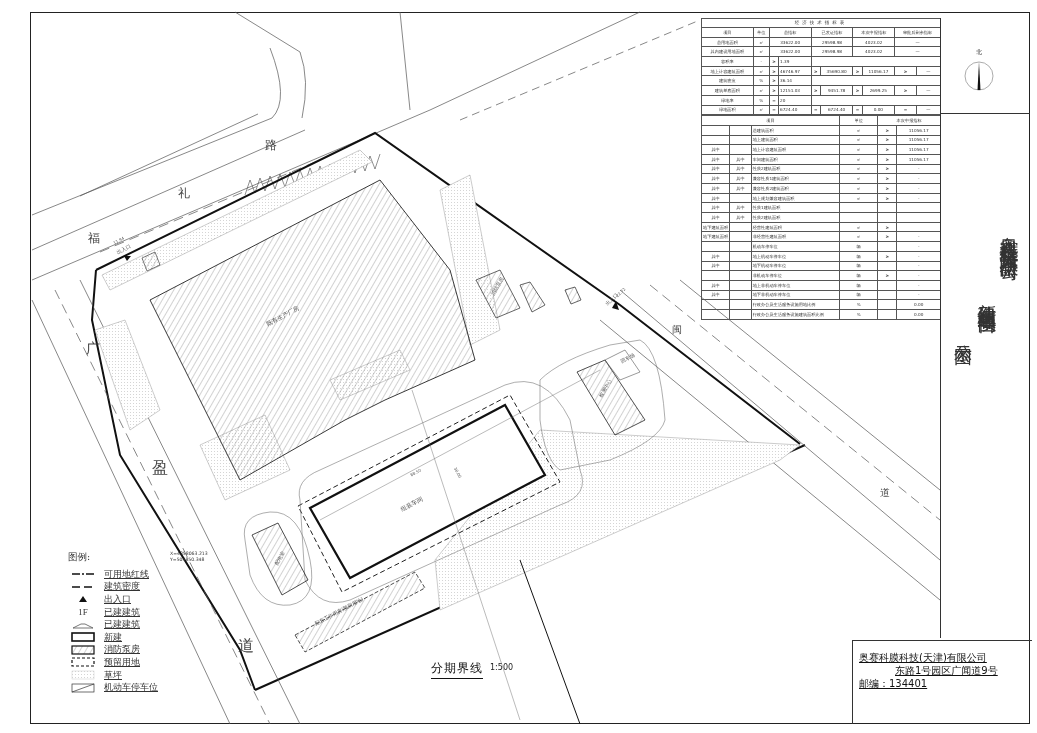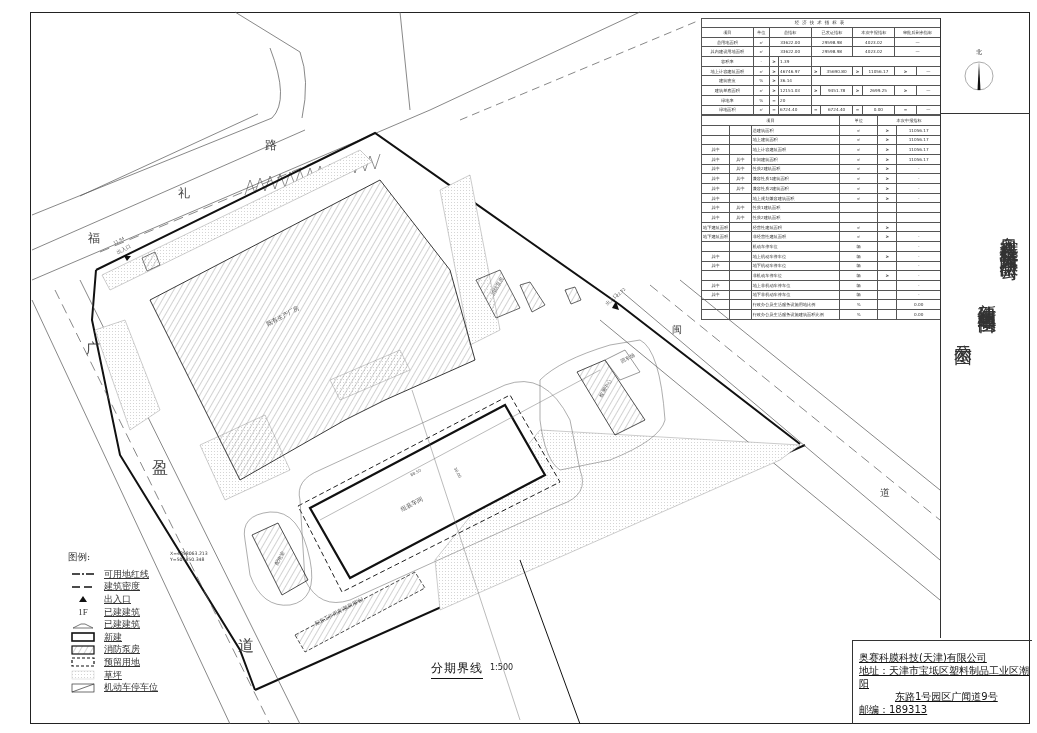--- a/index.html
+++ b/index.html
@@ -416,23 +416,22 @@
     <circle cx="17" cy="28" r="14" fill="none" stroke="#888" stroke-width="0.7"></circle>
     <polygon points="17,14 15.5,42 18.5,42" fill="#111"></polygon>
   </svg>
   <span style="position:absolute;left:976px;top:48px;font-size:6px;color:#333;">北</span>
   <div class="title-col t1">奥赛科膜科技（天津）有限公司</div>
   <div class="title-col t2">新建组装车间项目</div>
   <div class="title-col t3">公示图</div>
 
   <div class="info-box">
     <div>奥赛科膜科技(天津)有限公司</div>
-    <div><span>地址：</span><span>天津市宝坻区塑料制品工业区潮阳</span></div>
     <div class="addr2">东路1号园区广闻道9号</div>
-    <div><span>邮编：</span><span>189313</span></div>
+    <div><span>邮编：</span><span>134401</span></div>
   </div>
 
   <div class="legend">
     <div class="hd">图例:</div>
     <div class="row">
       <span class="sym">
           <svg width="22" height="4">
             <line x1="0" y1="2" x2="22" y2="2" stroke="#111" stroke-width="1.6" stroke-dasharray="8 2 2 2"></line>
           </svg>
         </span>

